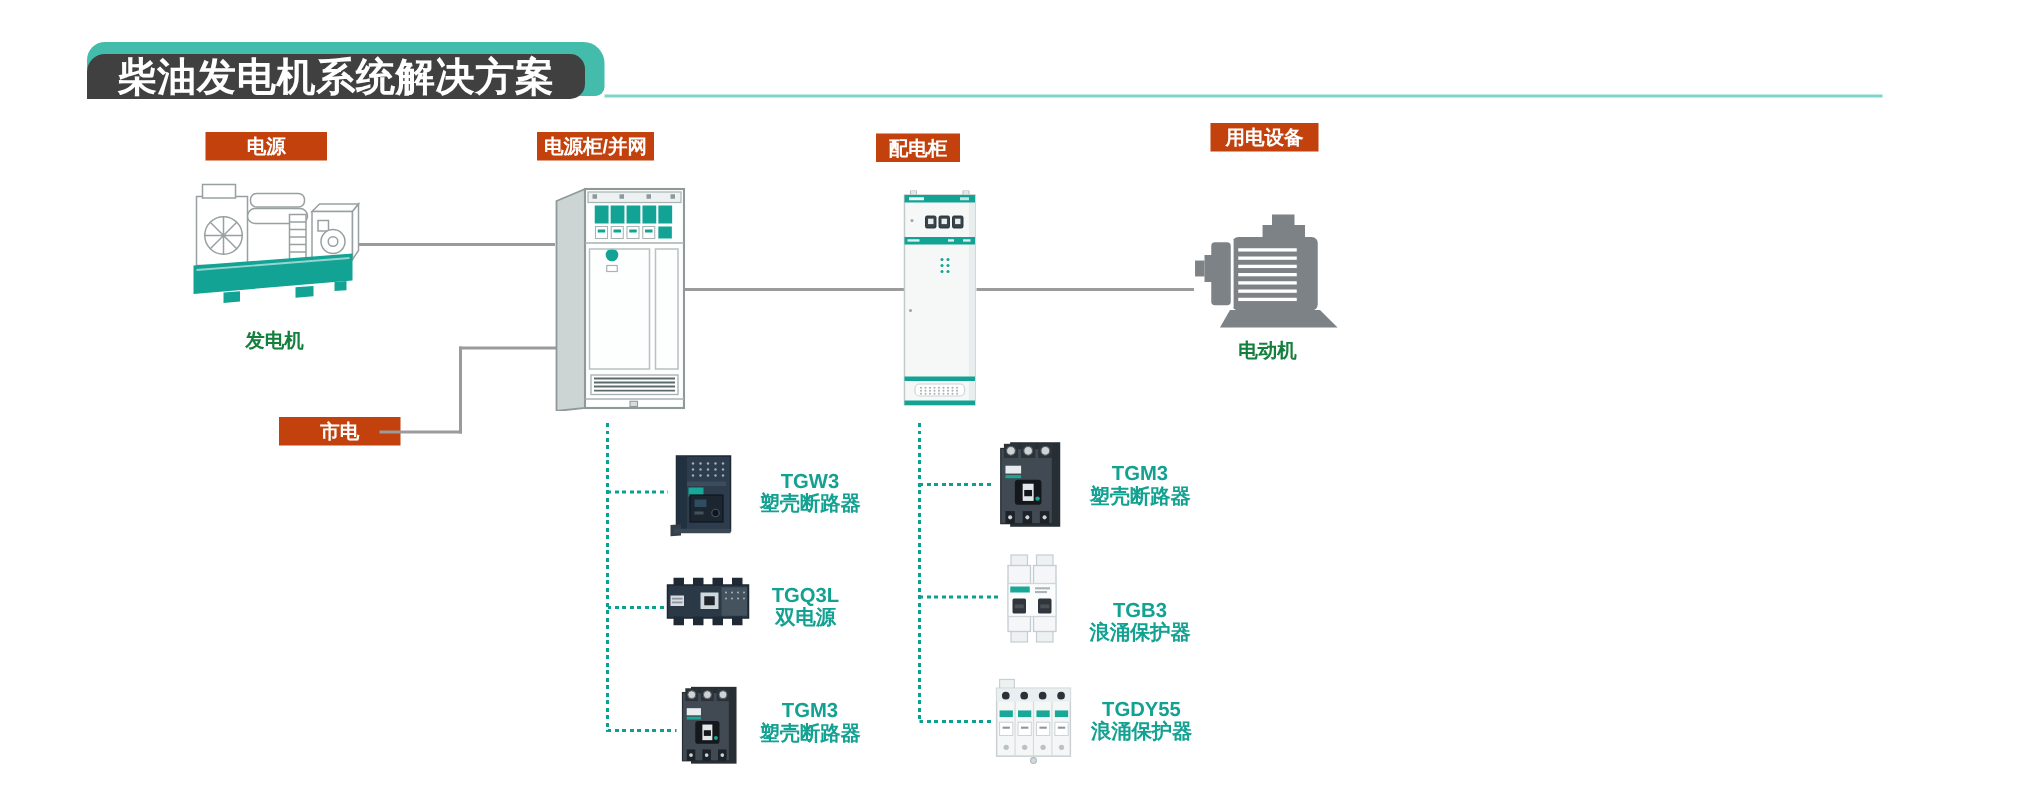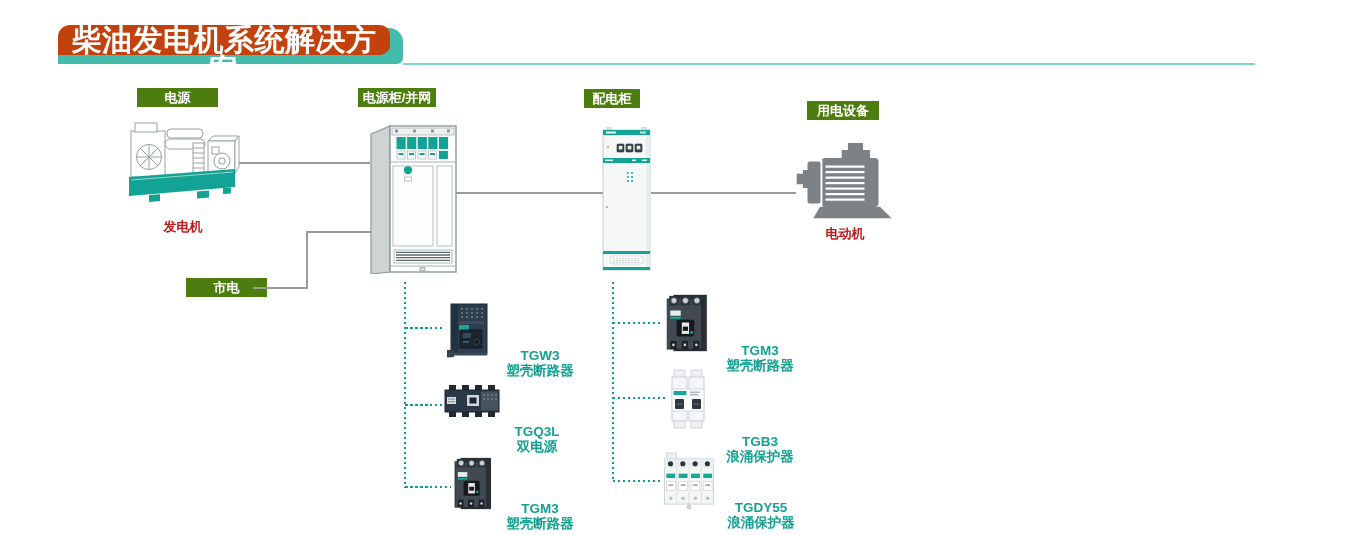--- a/index.html
+++ b/index.html
@@ -1,47 +1,47 @@
 <!DOCTYPE html>
 <html><head>
 <meta charset="utf-8">
 <style>
   html,body{margin:0;padding:0;background:#fff;}
   .stage{position:relative;width:1350px;height:535px;background:#fff;overflow:hidden;
          font-family:"Liberation Sans",sans-serif;}
   .abs{position:absolute;}
   .banner-outer{left:58px;top:28px;width:345px;height:36px;background:#43bcab;
                 border-radius:12px 14px 6px 0;}
-  .banner-pill{left:58px;top:25px;width:332px;height:30px;background:#c2410c;
-               border-radius:12px 10px 10px 0;color:#fff;font-weight:700;font-size:30px;
+  .banner-pill{left:58px;top:36px;width:332px;height:30px;background:#404040;
+               border-radius:12px 10px 10px 0;color:#fff;font-weight:700;font-size:26px;
                line-height:30px;text-align:center;letter-spacing:0.5px;}
   .rule{left:403px;top:63px;width:852px;height:2px;background:#7fd5cb;}
-  .tag{background:#4d7c0f;color:#fff;font-weight:700;font-size:13px;line-height:19px;
+  .tag{background:#c2410c;color:#fff;font-weight:700;font-size:13px;line-height:19px;
        height:19px;text-align:center;}
-  .cap{color:#b91c1c;font-weight:700;font-size:13px;text-align:center;width:66px;}
+  .cap{color:#15803d;font-weight:700;font-size:13px;text-align:center;width:66px;}
   .gline{background:#9b9b9b;}
   .dash-h{height:2px;background:repeating-linear-gradient(to right,#0ca091 0 2.5px,transparent 2.5px 5px);}
   .dash-v{width:2px;background:repeating-linear-gradient(to bottom,#0ca091 0 2.5px,transparent 2.5px 5px);}
   .ptext{width:92px;text-align:center;color:#13a192;font-weight:700;}
-  .pmodel{font-size:13.5px;line-height:14px;margin-top:35px;}
+  .pmodel{font-size:13.5px;line-height:14px;}
   .pname{font-size:13.5px;line-height:14px;margin-top:1px;}
 </style>
 </head>
 <body>
 
 <div class="stage">
 
   <div class="abs banner-outer"></div>
   <div class="abs banner-pill">柴油发电机系统解决方案</div>
   <div class="abs rule"></div>
 
   <div class="abs tag" style="left:137px;top:88px;width:81px">电源</div>
   <div class="abs tag" style="left:358px;top:88px;width:78px">电源柜/并网柜</div>
   <div class="abs tag" style="left:584px;top:89px;width:56px">配电柜</div>
-  <div class="abs tag" style="left:807px;top:101px;width:72px">用电设备</div>
+  <div class="abs tag" style="left:807px;top:82px;width:72px">用电设备</div>
   <div class="abs tag" style="left:186px;top:278px;width:81px">市电</div>
 
   <div class="abs cap" style="left:150px;top:218px">发电机</div>
   <div class="abs cap" style="left:812px;top:225px">电动机</div>
 
   <div class="abs gline" style="left:236px;top:162px;width:134px;height:2px"></div>
   <div class="abs gline" style="left:253px;top:287px;width:55px;height:2px"></div>
   <div class="abs gline" style="left:306px;top:231px;width:2px;height:58px"></div>
   <div class="abs gline" style="left:306px;top:231px;width:65px;height:2px"></div>
   <div class="abs gline" style="left:456px;top:192px;width:147px;height:2px"></div>

